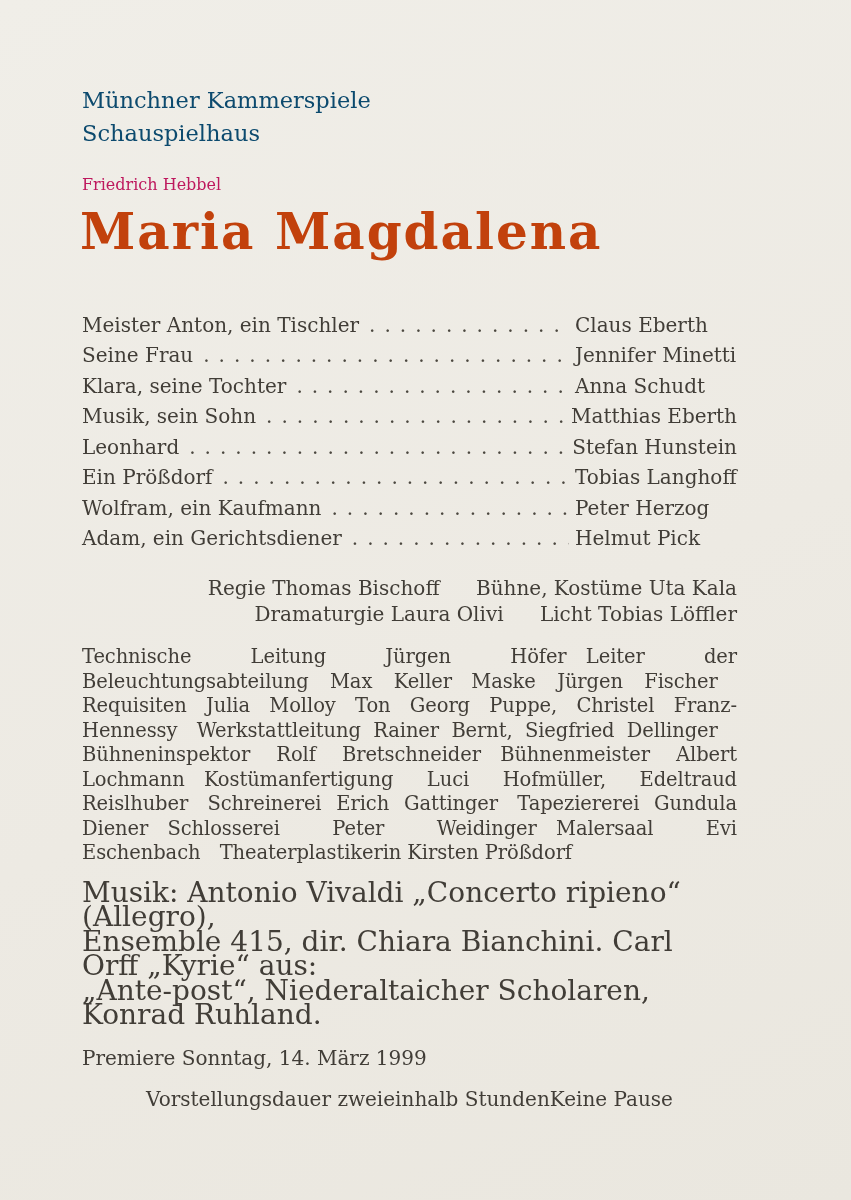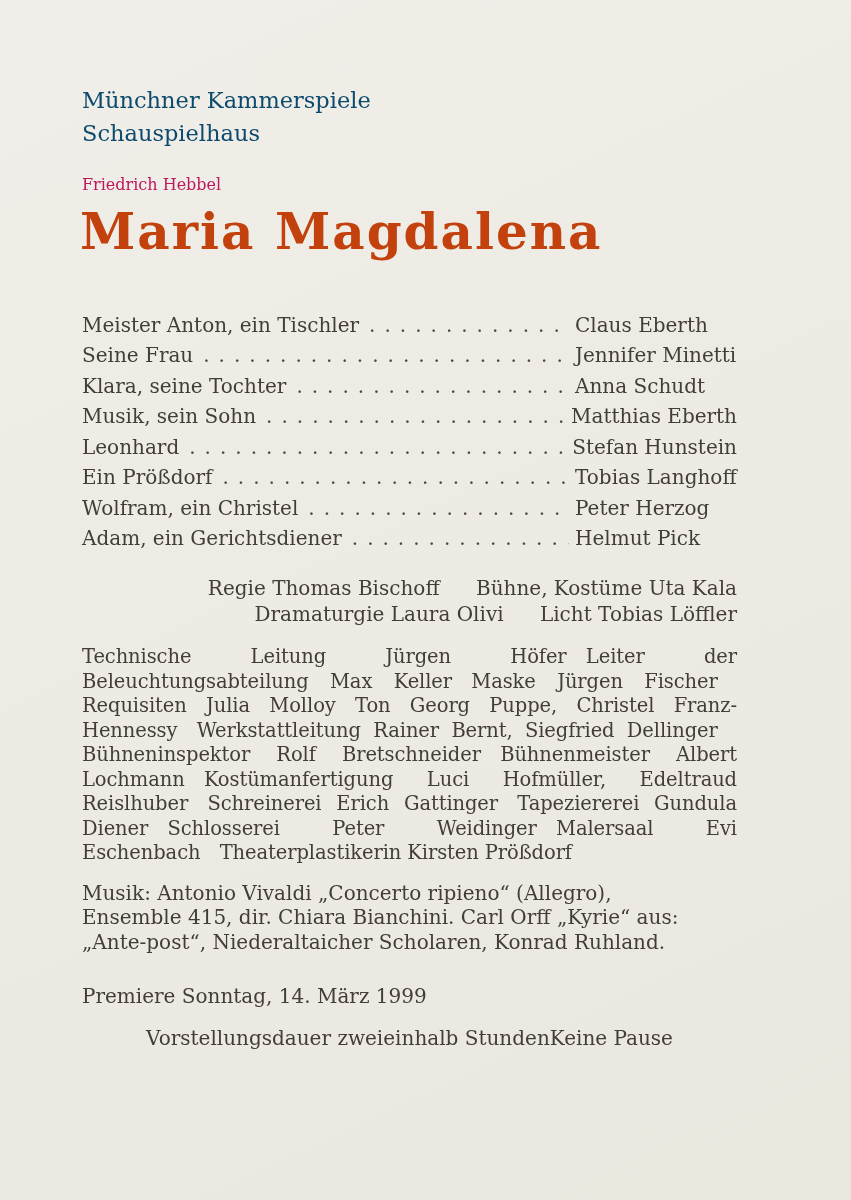--- a/index.html
+++ b/index.html
@@ -89,26 +89,26 @@
   
   .assistants {
     margin-top: 16px;
     font-size: 20px;
     line-height: 24.5px;
   }
   .assistants .seg + .seg { margin-left: 26px; }
   
   .music {
     margin-top: 15px;
-    font-size: 20px;
+    font-size: 28px;
     line-height: 24.5px;
   }
   
   .premiere {
-    margin-top: 30px;
+    margin-top: 18px;
     font-size: 20px;
     line-height: 24.5px;
   }
   .duration-row {
     margin-top: 17px;
     font-size: 20px;
     line-height: 24.5px;
     display: flex;
     justify-content: center;
     align-items: baseline;
@@ -155,21 +155,21 @@
       <span class="cast-role">Leonhard</span>
       <span class="dots"></span>
       <span class="cast-actor">Stefan Hunstein</span>
     </div>
     <div class="cast-row">
       <span class="cast-role">Ein Prößdorf</span>
       <span class="dots"></span>
       <span class="cast-actor">Tobias Langhoff</span>
     </div>
     <div class="cast-row">
-      <span class="cast-role">Wolfram, ein Christel</span>
+      <span class="cast-role">Wolfram, ein Kaufmann</span>
       <span class="dots"></span>
       <span class="cast-actor">Peter Herzog</span>
     </div>
     <div class="cast-row">
       <span class="cast-role">Adam, ein Gerichtsdiener</span>
       <span class="dots"></span>
       <span class="cast-actor">Helmut Pick</span>
     </div>
   </section>
 

